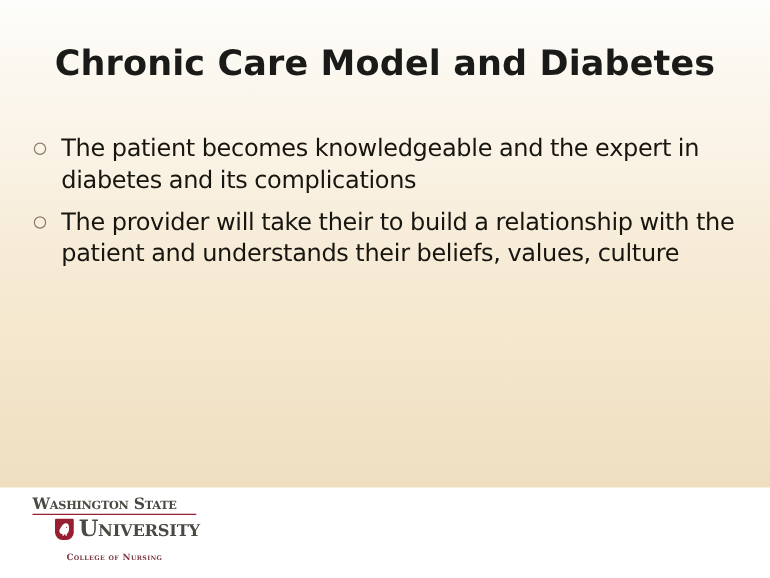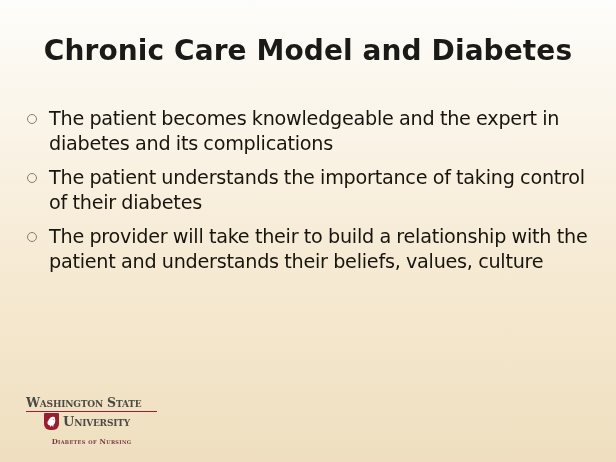--- a/index.html
+++ b/index.html
@@ -9,21 +9,21 @@
   body {
     width: 616px;
     height: 462px;
     overflow: hidden;
     font-family: "DejaVu Sans", sans-serif;
   }
 
   #slide {
     position: relative;
     width: 616px;
-    height: 462px;
+    height: 390px;
     background: linear-gradient(to bottom,
         #fdfdfb 0%,
         #fcf9f2 12%,
         #faf3e6 30%,
         #f7ecd8 50%,
         #f4e7cd 70%,
         #f1e2c5 88%,
         #efdfc0 100%);
     box-sizing: border-box;
   }
@@ -131,21 +131,21 @@
   .shield .coug {
     position: absolute;
     left: 3px;
     top: 3px;
     width: 9px;
     height: 11px;
   }
 
   .logo-univ {
     font-family: "DejaVu Serif", serif;
-    font-size: 13px;
+    font-size: 18px;
     font-weight: bold;
     color: #4a4a44;
     letter-spacing: -0.2px;
     white-space: nowrap;
     font-variant: small-caps;
   }
 
   .logo-line3 {
     font-family: "DejaVu Serif", serif;
     font-size: 7px;
@@ -168,26 +168,20 @@
 
   <div id="body">
 
     <div class="bullet-row">
       <span class="bullet-marker">
           <span class="ring"></span>
         </span>
       <span class="bullet-text">The patient becomes knowledgeable and the expert in diabetes and its complications</span>
     </div>
 
-    <div class="bullet-row">
-      <span class="bullet-marker">
-          <span class="ring"></span>
-        </span>
-      <span class="bullet-text">The patient understands the importance of taking control of their diabetes</span>
-    </div>
 
 
     <div class="bullet-row">
       <span class="bullet-marker">
           <span class="ring"></span>
         </span>
       <span class="bullet-text">The provider will take their to build a relationship with the patient and understands their beliefs, values, culture</span>
     </div>
 
   </div>
@@ -196,16 +190,16 @@
     <div class="logo-line1">Washington State</div>
     <div class="logo-rule"></div>
     <div class="logo-line2">
       <span class="shield">
         <svg class="coug" viewBox="0 0 9 11" xmlns="http://www.w3.org/2000/svg" aria-hidden="true">
           <path d="M7.4 1.1 C6.2 0.4 4.6 0.6 3.5 1.5 C2.6 2.2 2.1 3.2 1.6 4.1 C1.2 4.8 0.7 5.4 0.5 6.2 C0.3 7.1 0.7 8.1 1.4 8.7 C1.9 9.1 2.5 9.3 3.1 9.4 L3.0 10.6 L4.0 10.6 L4.2 9.5 L5.3 9.5 L5.5 10.6 L6.5 10.6 L6.4 9.1 C7.1 8.6 7.6 7.9 7.9 7.1 C8.3 6.0 8.4 4.8 8.2 3.6 C8.0 2.7 8.0 1.6 7.4 1.1 Z M6.2 3.3 C6.5 3.3 6.7 3.5 6.7 3.8 C6.7 4.1 6.5 4.3 6.2 4.3 C5.9 4.3 5.7 4.1 5.7 3.8 C5.7 3.5 5.9 3.3 6.2 3.3 Z" fill="#ffffff"></path>
         </svg>
       </span>
       <span class="logo-univ">University</span>
     </div>
-    <div class="logo-line3">Diabetes of Nursing</div>
+    <div class="logo-line3">College of Nursing</div>
   </div>
 
 </div>
 
 </body></html>

